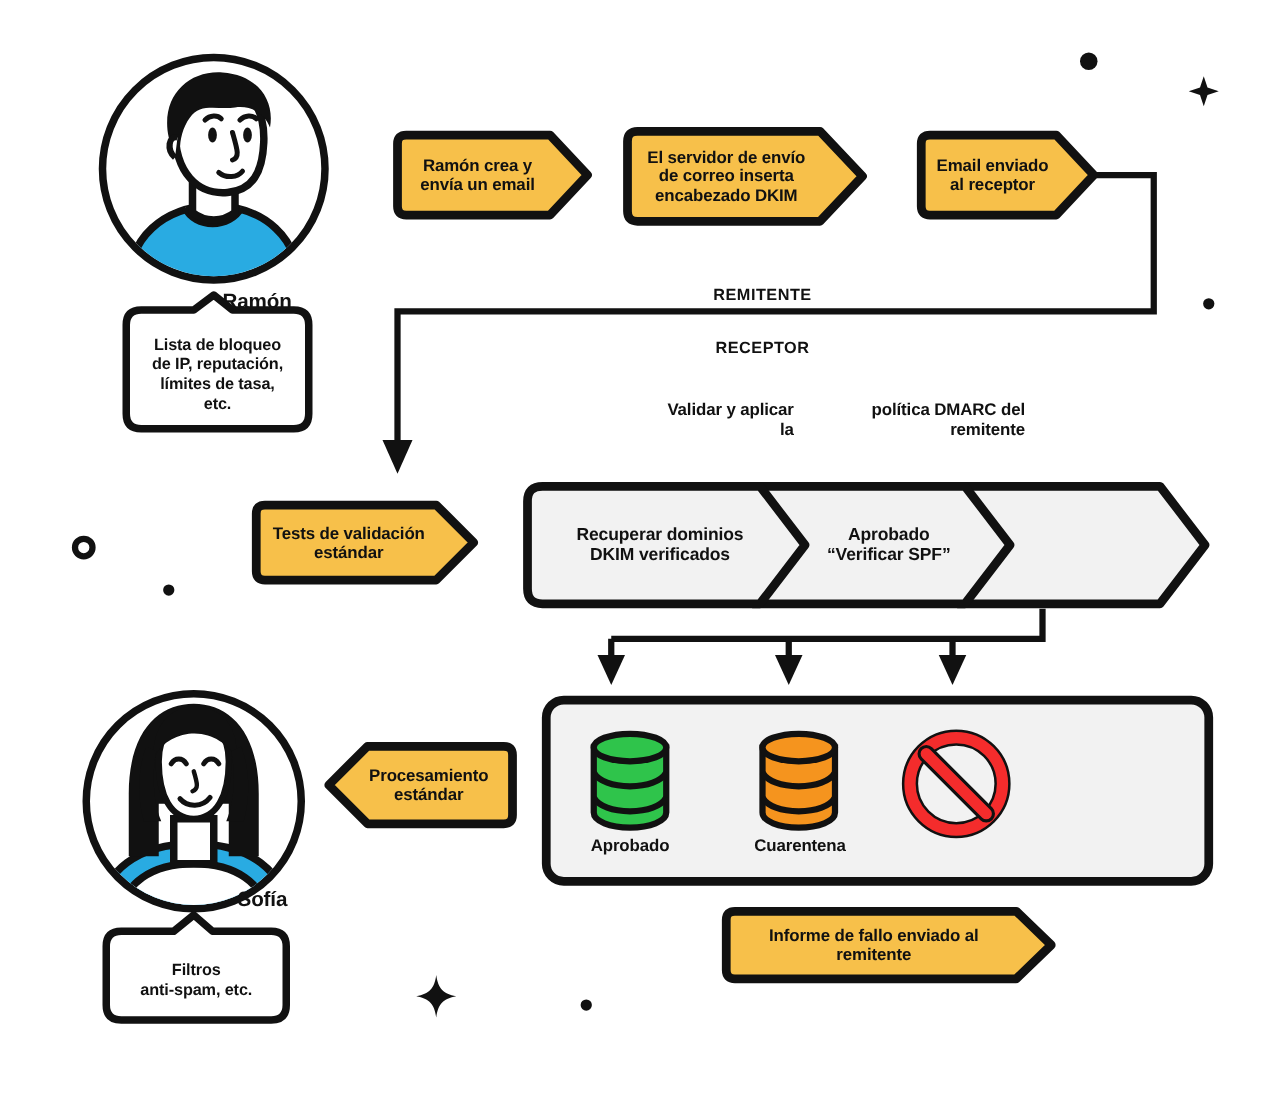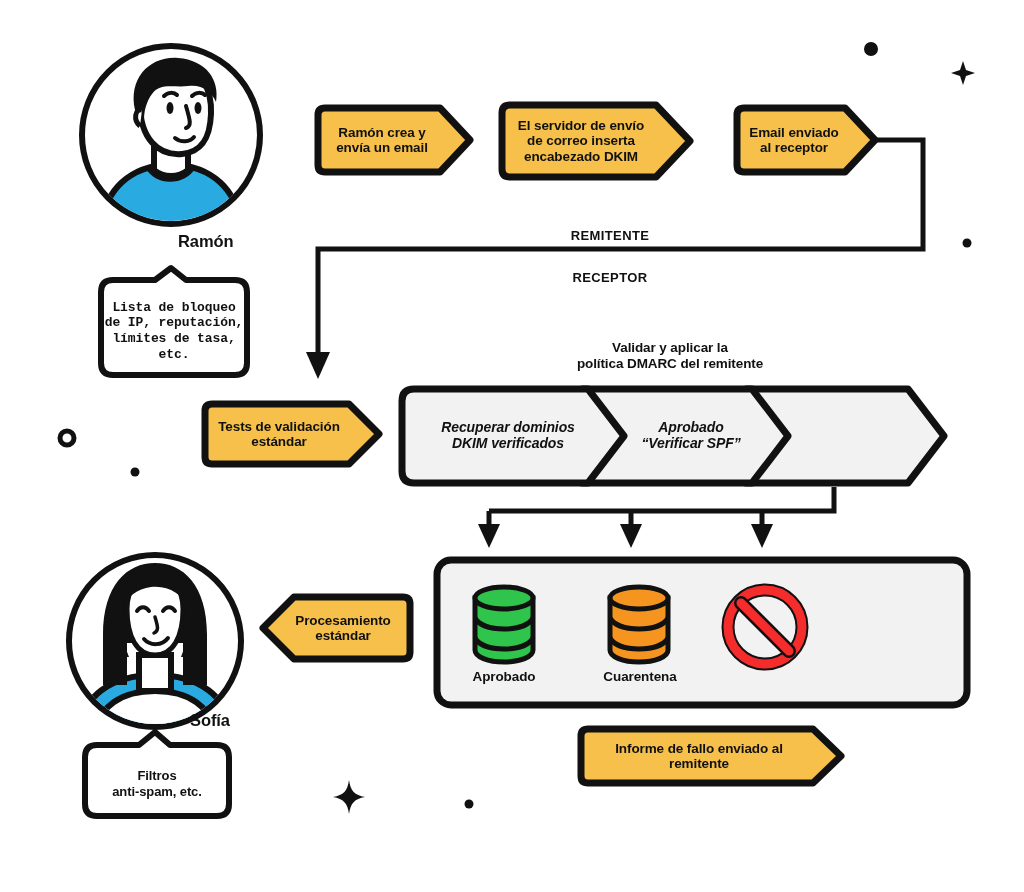--- a/index.html
+++ b/index.html
@@ -74,21 +74,21 @@
         <path d="M 114 54 C 118 50 124 50 127 53" fill="none" stroke="#111111" stroke-width="4" stroke-linecap="round"></path>
 
         <path d="M 108 64 C 112 78 114 84 108 86" fill="none" stroke="#111111" stroke-width="4" stroke-linecap="round"></path>
 
         <path d="M 97 96 C 103 101 112 100 116 95" fill="none" stroke="#111111" stroke-width="4" stroke-linecap="round"></path>
       </g>
     </svg>
   </div>
   <div class="tlabel name-txt" style="left:178px;top:230px;width:110px;height:22px;justify-content:flex-start;">Ramón</div>
 
-  <div class="abs" style="left:93px;top:266px;width:162px;height:117px;font-family:Liberation Mono, monospace;">
+  <div class="abs" style="left:93px;top:234px;width:162px;height:117px;">
     <svg width="162" height="117" viewBox="0 0 162 117">
       <path d="M 8 26 Q 8 14 20 14 L 62 14 L 78 2 L 93 14 L 142 14 Q 154 14 154 26 L 154 97 Q 154 109 142 109 L 20 109 Q 8 109 8 97 Z" fill="#ffffff" stroke="#111111" stroke-width="6" stroke-linejoin="round"></path>
     </svg>
     <div class="tlabel bubble-txt" style="left:8px;top:22px;width:146px;height:86px;flex-direction:column;">
       <span>Lista de bloqueo</span>
       <span>de IP, reputación,</span>
       <span>límites de tasa,</span>
       <span>etc.</span>
     </div>
   </div>
@@ -117,36 +117,36 @@
   <div class="abs" style="left:731px;top:103px;width:150px;height:74px;">
     <svg width="150" height="74" viewBox="0 0 150 74">
       <path d="M 6 12 Q 6 5 13 5 L 114 5 L 144 37 L 114 69 L 13 69 Q 6 69 6 62 Z" fill="#F7C04A" stroke="#111111" stroke-width="7" stroke-linejoin="round"></path>
     </svg>
     <div class="tlabel banner-txt" style="left:8px;top:8px;width:110px;height:58px;flex-direction:column;">
       <span>Email enviado</span>
       <span>al receptor</span>
     </div>
   </div>
 
-  <div class="tlabel sect-txt" style="left:520px;top:336px;width:300px;height:40px;flex-direction:column;">
+  <div class="tlabel sect-txt" style="left:520px;top:316px;width:300px;height:40px;flex-direction:row;">
     <span>Validar y aplicar la</span>
     <span>política DMARC del remitente</span>
   </div>
 
   <div class="abs" style="left:199px;top:399px;width:186px;height:70px;">
     <svg width="186" height="70" viewBox="0 0 186 70">
       <path d="M 6 12 Q 6 5 13 5 L 150 5 L 180 35 L 150 65 L 13 65 Q 6 65 6 58 Z" fill="#F7C04A" stroke="#111111" stroke-width="7" stroke-linejoin="round"></path>
     </svg>
     <div class="tlabel banner-txt" style="left:8px;top:7px;width:144px;height:56px;flex-direction:column;">
       <span>Tests de validación</span>
       <span>estándar</span>
     </div>
   </div>
 
-  <div class="abs" style="left:396px;top:383px;width:556px;height:106px;font-style:italic;">
+  <div class="abs" style="left:416px;top:383px;width:556px;height:106px;">
     <svg width="556" height="106" viewBox="0 0 556 106">
 
       <path d="M 350 6 L 512 6 L 548 53 L 512 100 L 350 100 L 386 53 Z" fill="#F2F2F2" stroke="#111111" stroke-width="7" stroke-linejoin="round"></path>
 
       <path d="M 186 6 L 356 6 L 392 53 L 356 100 L 186 100 L 222 53 Z" fill="#F2F2F2" stroke="#111111" stroke-width="7" stroke-linejoin="round"></path>
 
       <path d="M 18 6 L 192 6 L 228 53 L 192 100 L 18 100 Q 6 100 6 88 L 6 18 Q 6 6 18 6 Z" fill="#F2F2F2" stroke="#111111" stroke-width="7" stroke-linejoin="round"></path>
     </svg>
     <div class="tlabel chev-txt" style="left:14px;top:26px;width:196px;height:54px;flex-direction:column;">
       <span>Recuperar dominios</span>

